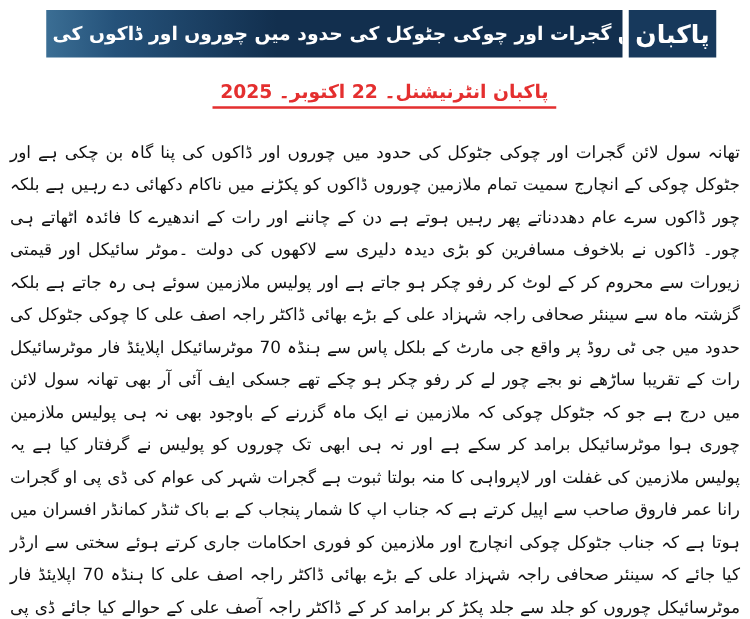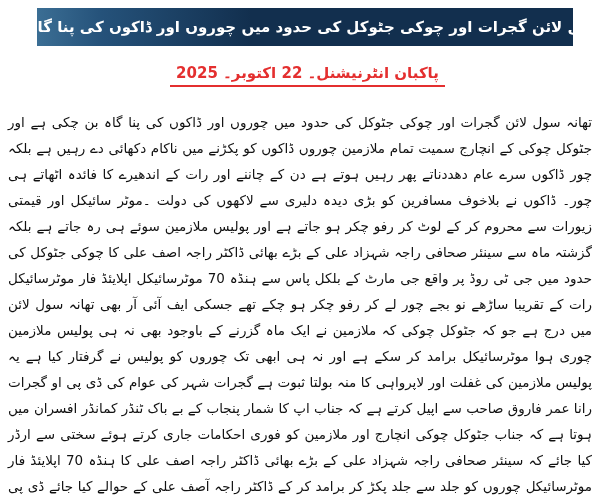--- a/index.html
+++ b/index.html
@@ -73,20 +73,23 @@
     line-height: 26px;
     text-align: justify;
     text-align-last: center;
     direction: rtl;
   }
 </style>
 </head>
 <body>
 
 <header class="masthead">
+  <div class="logo-box">
+    <span>پاکبان</span>
+  </div>
   <div class="headline-box">
     <span>تھانہ سول لائن گجرات اور چوکی جٹوکل کی حدود میں چوروں اور ڈاکوں کی پنا گاہ بن چکی</span>
   </div>
 </header>
 
 <div class="dateline">
   <span class="dateline-text">پاکبان انٹرنیشنل۔ 22 اکتوبر۔ 2025</span>
 </div>
 
 <article class="article">

